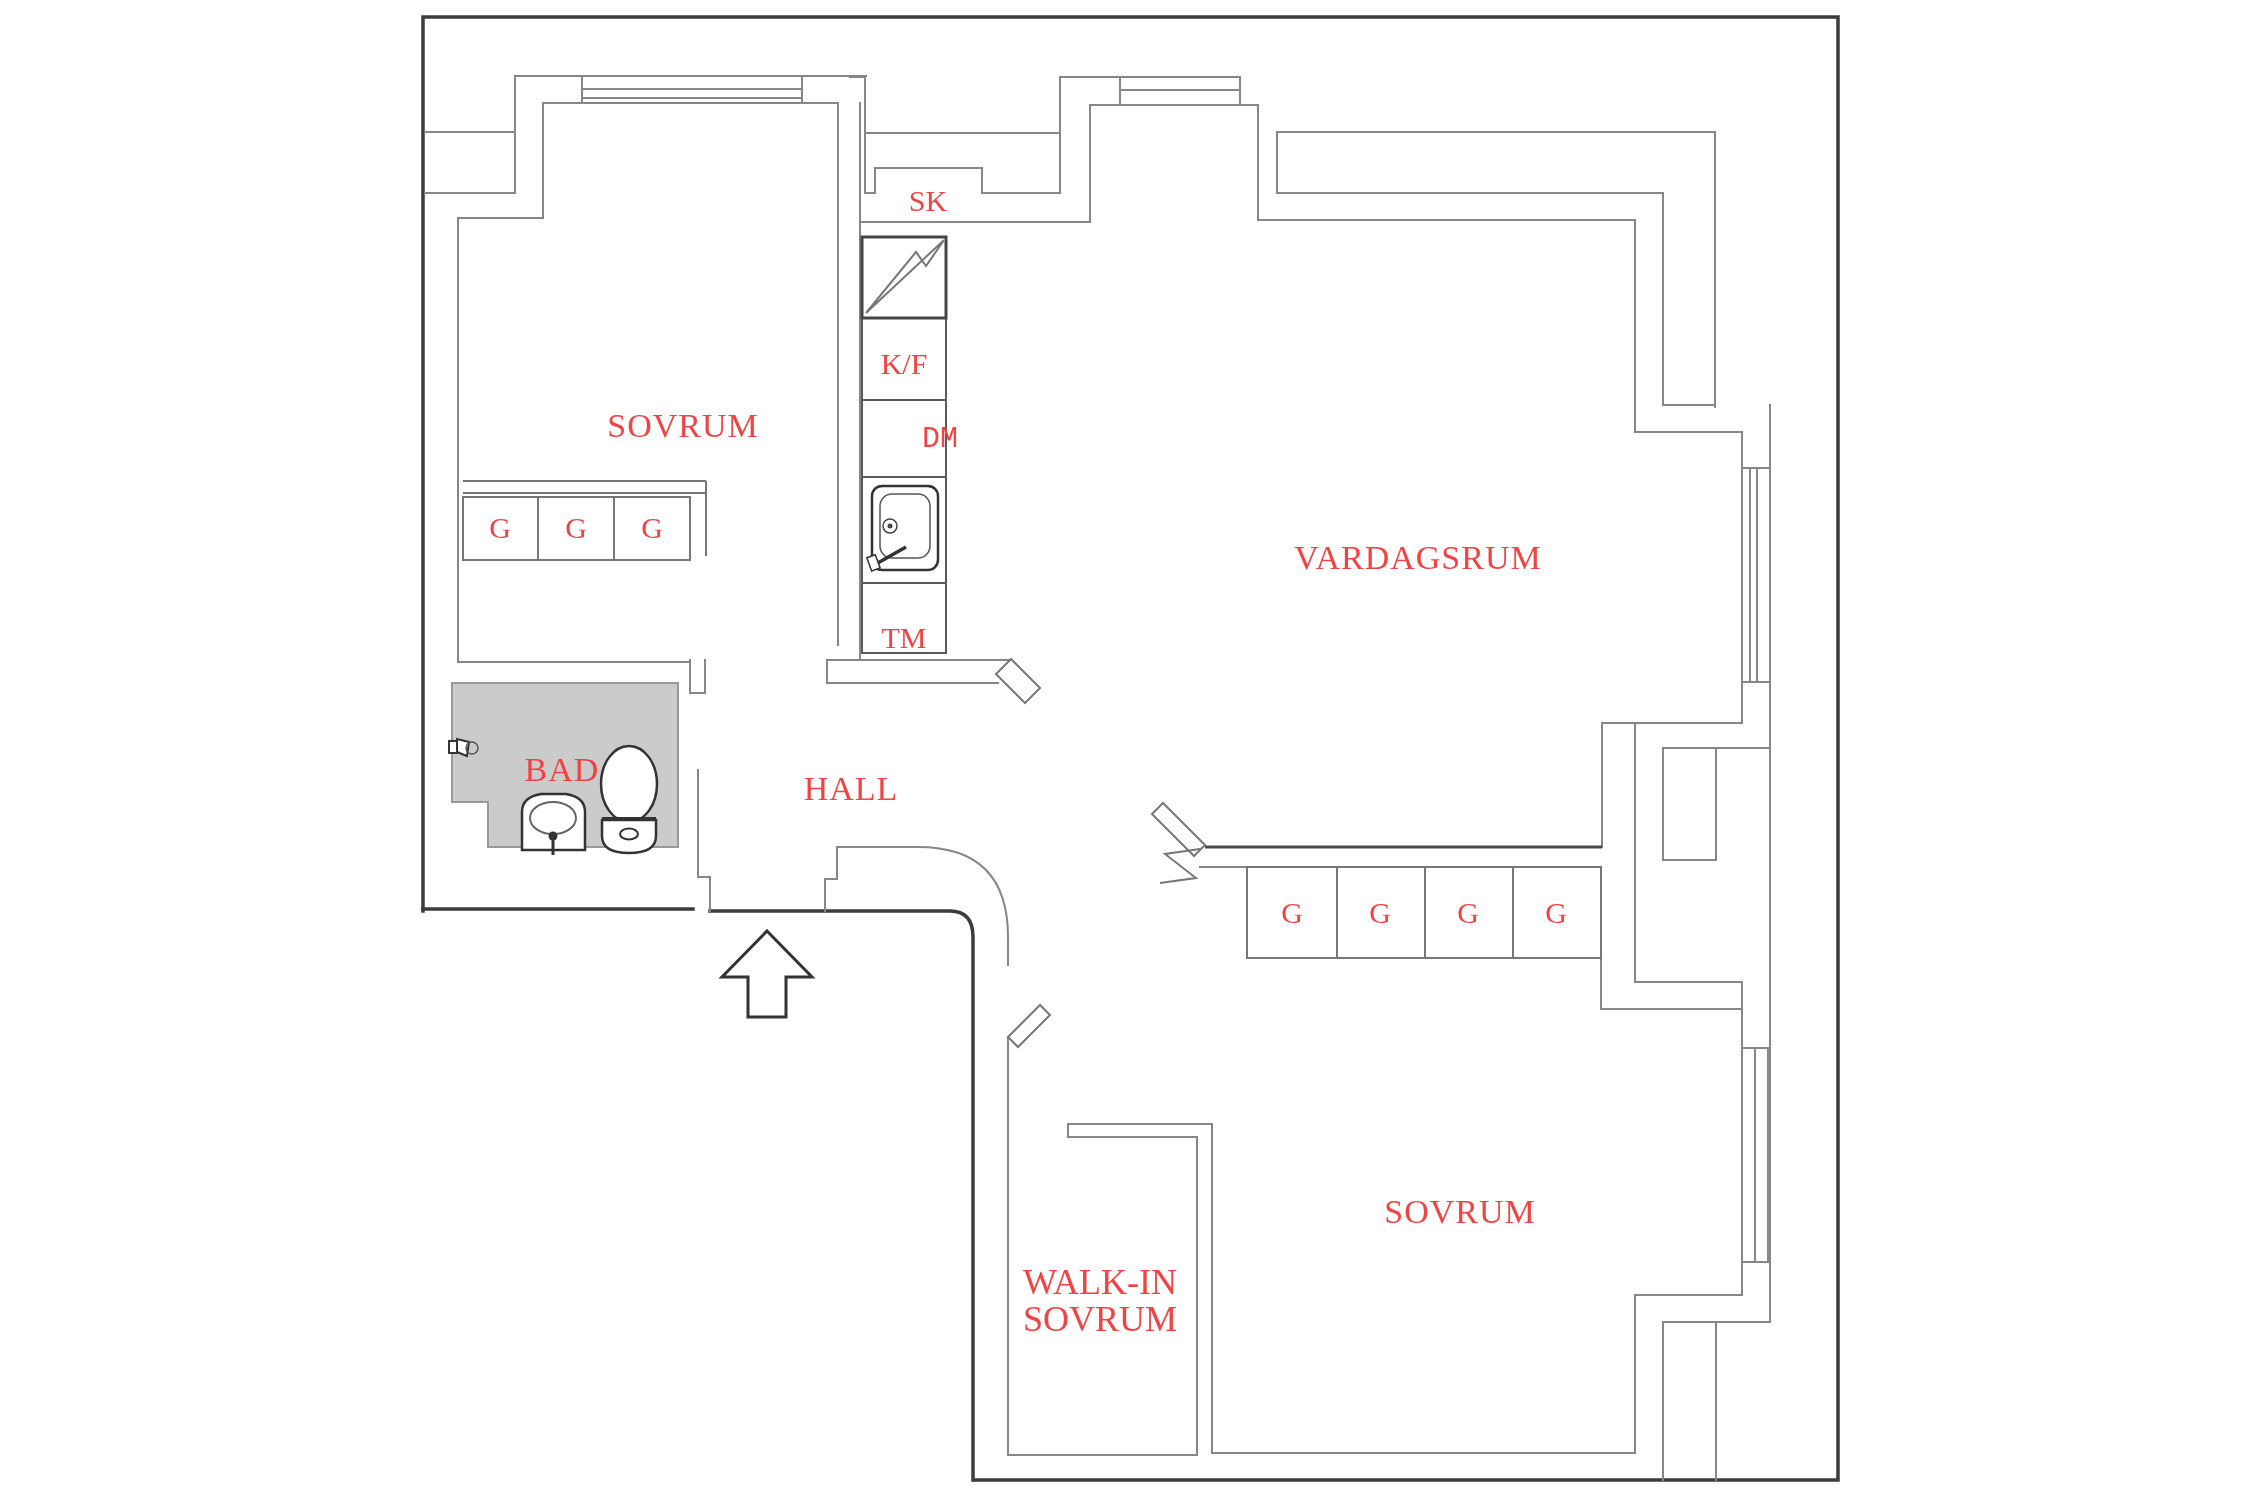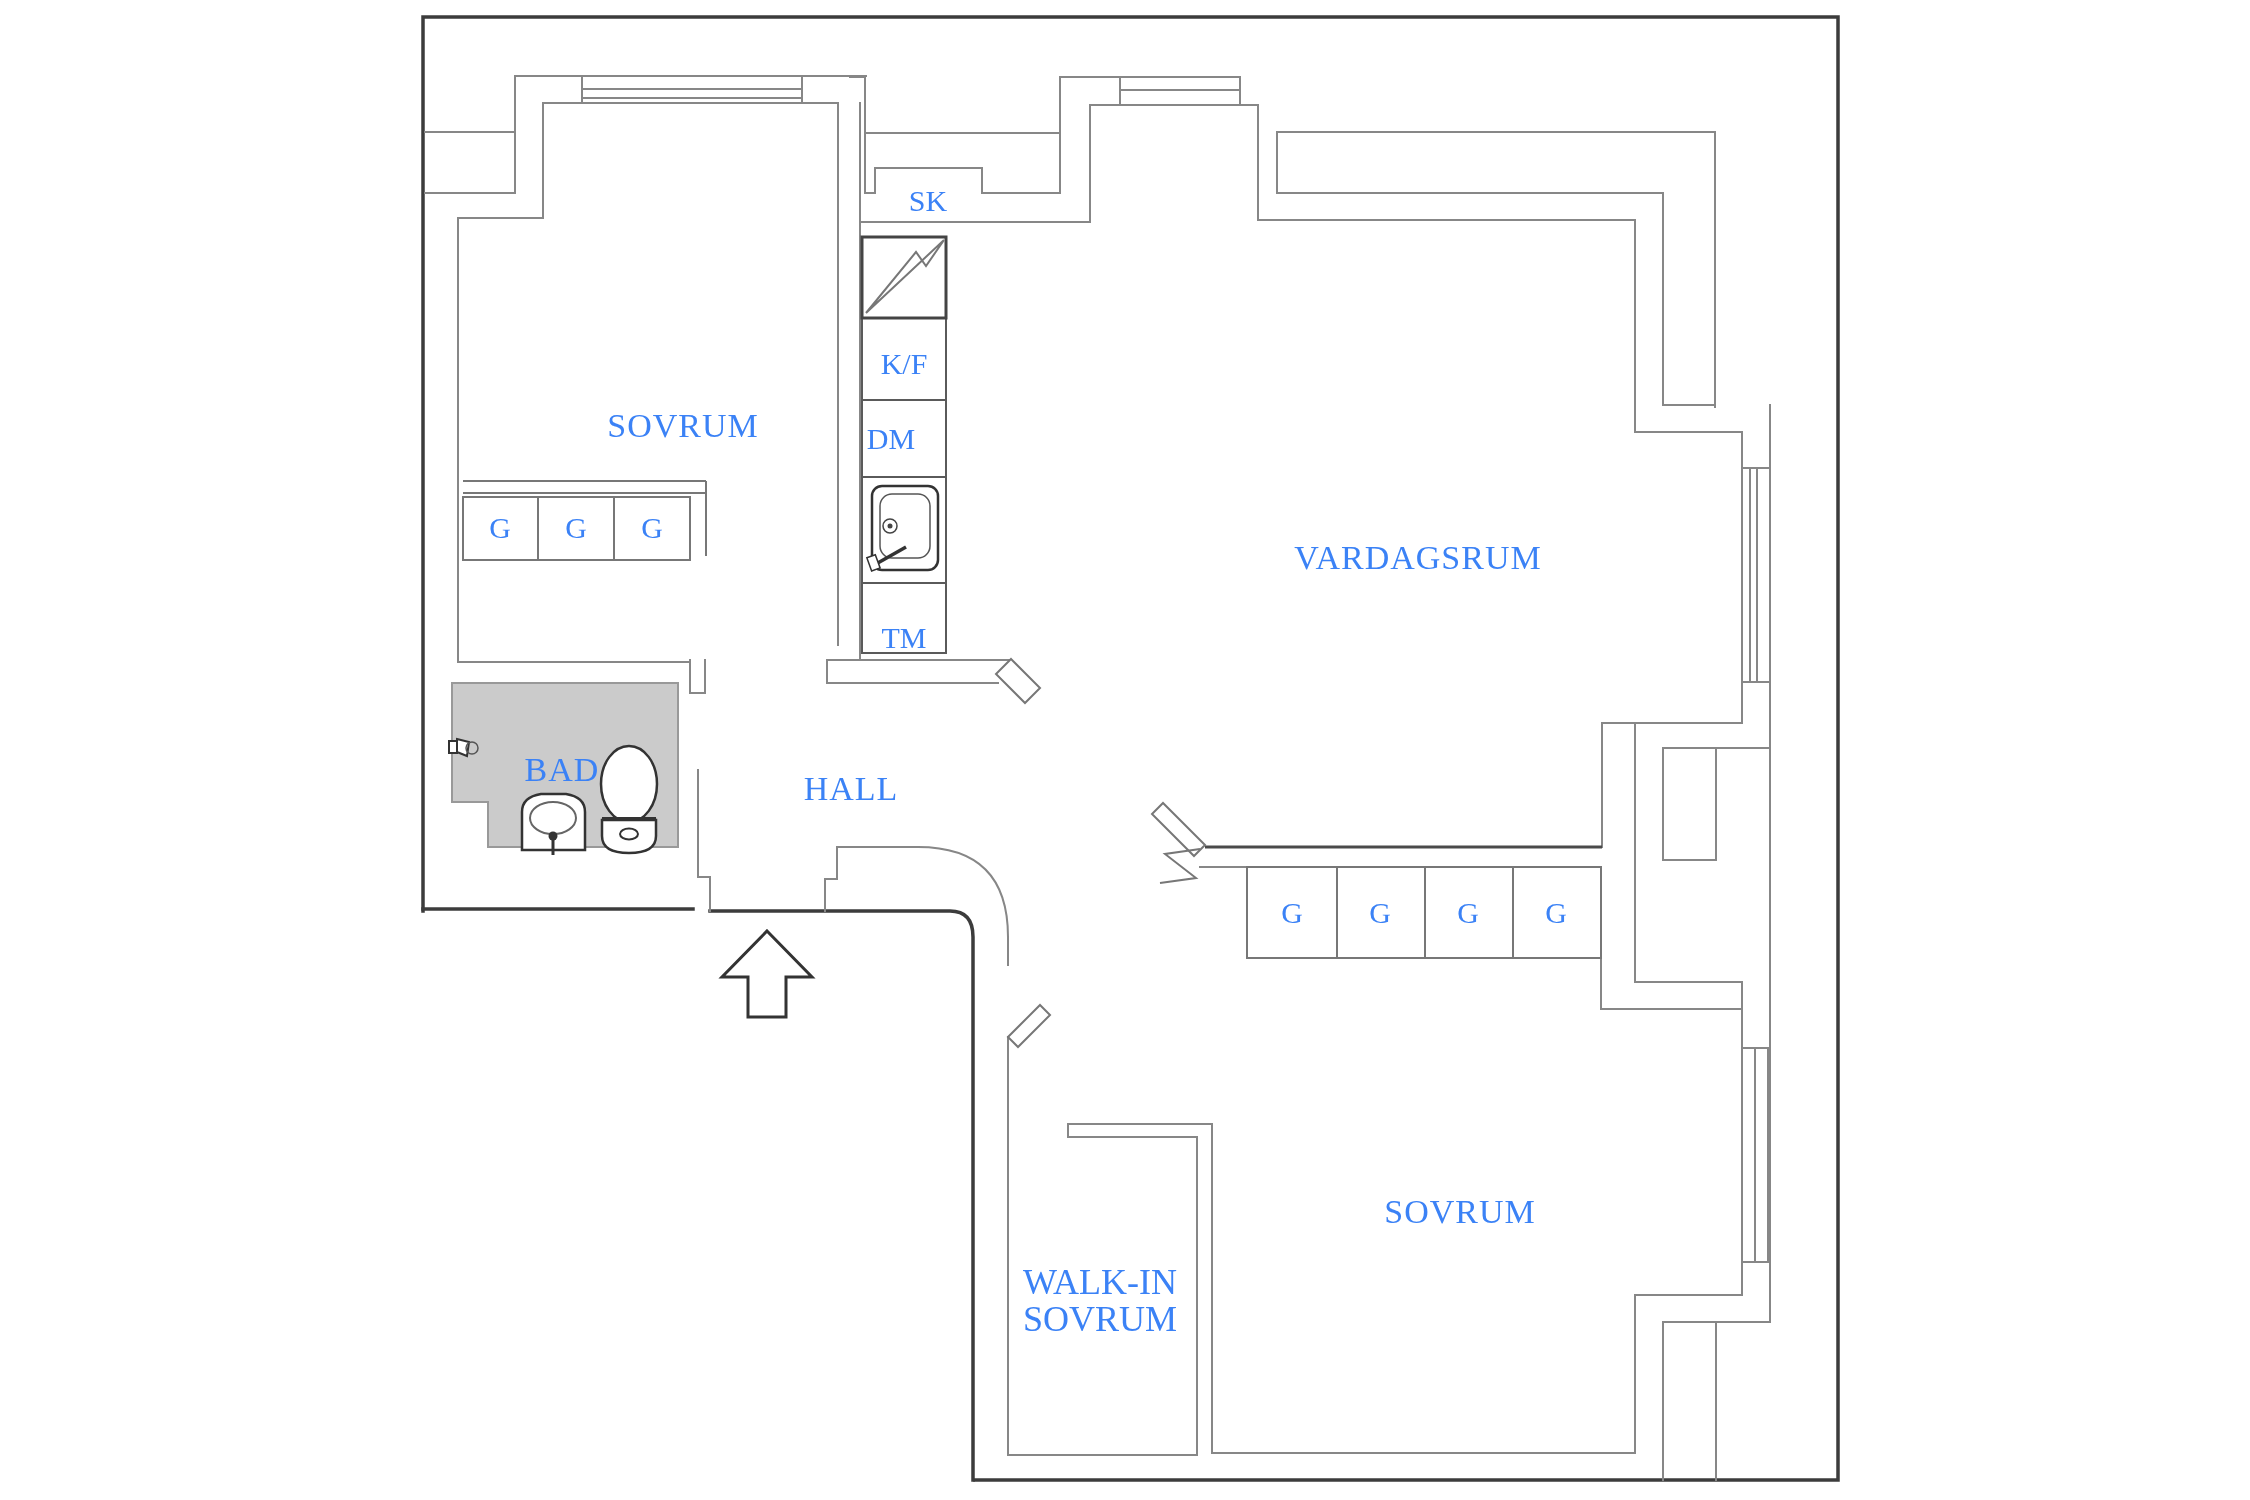--- a/index.html
+++ b/index.html
@@ -9,21 +9,21 @@
     background:#ffffff;
     font-family:"Liberation Serif","DejaVu Serif",serif;
     color:#111111;
     overflow:hidden;
   }
   #plan-svg{position:absolute;left:0;top:0;}
   .lbl{
     position:absolute;
     transform:translate(-50%,-50%);
     white-space:nowrap;
-    color:#3b82f6;
+    color:#ef4444;
     text-align:right;
   }
   .room{font-size:34px;letter-spacing:1px;margin-top:20px;}
   .sub{font-size:30px;}
   .gtag{font-size:30px;}
   .caption{font-size:37px;letter-spacing:1px;}
   .wic{line-height:37px;font-size:36px;}
 </style>
 </head>
 <body>
@@ -151,21 +151,21 @@
   <div class="lbl room" style="left:562px;top:750px;">BAD</div>
   <div class="lbl room" style="left:1460px;top:1192px;">SOVRUM</div>
 
   <div class="lbl wic" style="left:1100px;top:1301px;">
     <div>WALK-IN</div>
     <div>SOVRUM</div>
   </div>
 
   <div class="lbl sub" style="left:928px;top:201px;">SK</div>
   <div class="lbl sub" style="left:904px;top:364px;">K/F</div>
-  <div class="lbl sub" style="left:891px;top:439px;">DM</div>
+  <div class="lbl sub" style="left:940px;top:439px;font-family:Liberation Mono, monospace;">DM</div>
   <div class="lbl sub" style="left:904px;top:618px;margin-top:20px;">TM</div>
 
   <div class="lbl gtag" style="left:500px;top:528px;">G</div>
   <div class="lbl gtag" style="left:576px;top:528px;">G</div>
   <div class="lbl gtag" style="left:652px;top:528px;">G</div>
   <div class="lbl gtag" style="left:1292px;top:913px;">G</div>
   <div class="lbl gtag" style="left:1380px;top:913px;">G</div>
   <div class="lbl gtag" style="left:1468px;top:913px;">G</div>
   <div class="lbl gtag" style="left:1556px;top:913px;">G</div>
 

